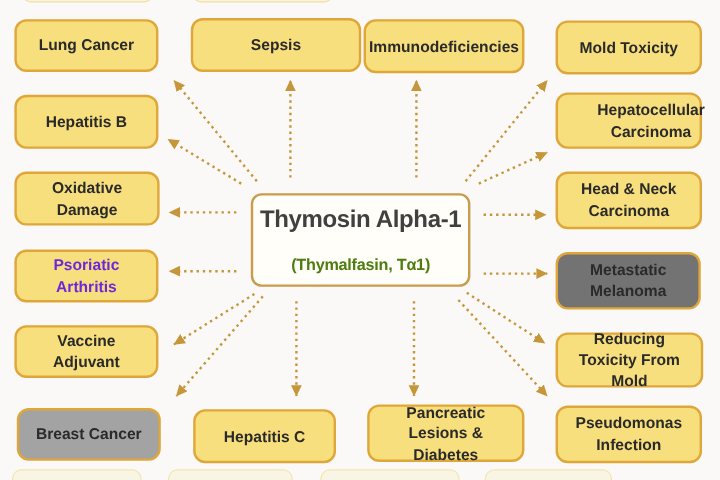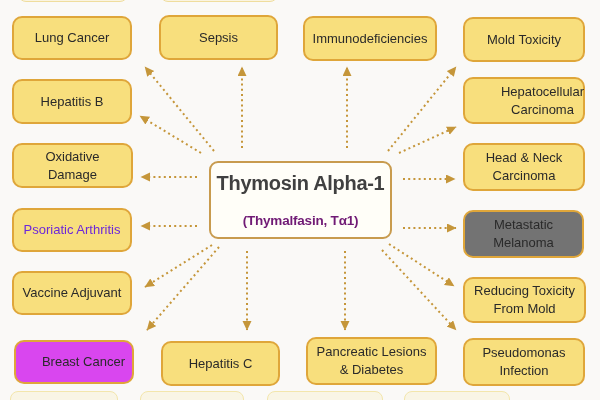--- a/index.html
+++ b/index.html
@@ -19,36 +19,37 @@
     box-sizing:border-box;
     display:flex;align-items:center;justify-content:center;
     text-align:center;
     background:#F8DF7D;
     border:2px solid #DFA63A;
     border-radius:10px;
     color:#2A2A2A;
     font-size:13px;
     line-height:1.35;
     padding:2px 7px;
+    font-weight:bold;
   }
   #center-node{
     position:absolute;
     box-sizing:border-box;
     display:flex;flex-direction:column;align-items:center;justify-content:center;
     background:#FFFEF8;
     border:2.5px solid #C89B4E;
     border-radius:9px;
     text-align:center;
   }
   #center-title{
     font-size:20px;font-weight:bold;color:#404040;letter-spacing:-0.3px;
     line-height:1.25;
   }
   #center-subtitle{
-    font-size:13.5px;font-weight:bold;color:#701a75;letter-spacing:-0.2px;
+    font-size:13.5px;font-weight:bold;color:#4d7c0f;letter-spacing:-0.2px;
     line-height:1.3;margin-top:16px;
   }
   .artifact-top{
     position:absolute;top:-8px;height:10px;
     border:1.5px solid #EFDD9E;background:rgba(248,223,125,0.18);
     border-radius:0 0 8px 8px;box-sizing:border-box;
   }
   .artifact-bottom{
     position:absolute;top:391px;height:12px;
     border:1.5px solid #F3E6AC;background:rgba(248,223,125,0.15);
@@ -83,21 +84,21 @@
         <line x1="247" y1="251" x2="247" y2="330" stroke="#C5963A" stroke-width="2" stroke-dasharray="2 3.2" marker-end="url(#arrowhead)"></line>
         <line x1="345" y1="251" x2="345" y2="330" stroke="#C5963A" stroke-width="2" stroke-dasharray="2 3.2" marker-end="url(#arrowhead)"></line>
         <line x1="382" y1="250" x2="456" y2="330" stroke="#C5963A" stroke-width="2" stroke-dasharray="2 3.2" marker-end="url(#arrowhead)"></line>
       </g>
   </svg>
 
   <div id="nodes-layer">
       <div class="node" style="left: 12px; top: 16px; width: 120px; height: 44px; background: rgb(248, 223, 125); border-color: rgb(223, 166, 58); color: rgb(42, 42, 42);">
         <span>Lung Cancer</span>
       </div>
-      <div class="node" style="left: 159px; top: 15px; width: 119px; height: 45px; background: rgb(248, 223, 125); border-color: rgb(223, 166, 58); color: rgb(42, 42, 42);">
+      <div class="node" style="left: 159px; top: 15px; width: 142px; height: 45px; background: rgb(248, 223, 125); border-color: rgb(223, 166, 58); color: rgb(42, 42, 42);">
         <span>Sepsis</span>
       </div>
       <div class="node" style="left: 303px; top: 16px; width: 134px; height: 45px; background: rgb(248, 223, 125); border-color: rgb(223, 166, 58); color: rgb(42, 42, 42);">
         <span>Immunodeficiencies</span>
       </div>
       <div class="node" style="left: 463px; top: 17px; width: 122px; height: 45px; background: rgb(248, 223, 125); border-color: rgb(223, 166, 58); color: rgb(42, 42, 42);">
         <span>Mold Toxicity</span>
       </div>
       <div class="node" style="left: 12px; top: 79px; width: 120px; height: 45px; background: rgb(248, 223, 125); border-color: rgb(223, 166, 58); color: rgb(42, 42, 42);">
         <span>Hepatitis B</span>
@@ -116,21 +117,21 @@
       </div>
       <div class="node" style="left: 463px; top: 210px; width: 121px; height: 48px; background: #737373; border-color: rgb(223, 166, 58); color: rgb(42, 42, 42);">
         <span>Metastatic Melanoma</span>
       </div>
       <div class="node" style="left: 12px; top: 271px; width: 120px; height: 44px; background: rgb(248, 223, 125); border-color: rgb(223, 166, 58); color: rgb(42, 42, 42);">
         <span>Vaccine Adjuvant</span>
       </div>
       <div class="node" style="left: 463px; top: 277px; width: 123px; height: 46px; background: rgb(248, 223, 125); border-color: rgb(223, 166, 58); color: rgb(42, 42, 42);">
         <span>Reducing Toxicity From Mold</span>
       </div>
-      <div class="node" style="left: 14px; top: 340px; width: 120px; height: 44px; background: #d946ef; border-color: rgb(223, 166, 58); color: rgb(42, 42, 42); justify-content: flex-end;">
+      <div class="node" style="left: 14px; top: 340px; width: 120px; height: 44px; background: #a3a3a3; border-color: rgb(223, 166, 58); color: rgb(42, 42, 42);">
         <span>Breast Cancer</span>
       </div>
       <div class="node" style="left: 161px; top: 341px; width: 119px; height: 45px; background: rgb(248, 223, 125); border-color: rgb(223, 166, 58); color: rgb(42, 42, 42);">
         <span>Hepatitis C</span>
       </div>
       <div class="node" style="left: 306px; top: 337px; width: 131px; height: 48px; background: rgb(248, 223, 125); border-color: rgb(223, 166, 58); color: rgb(42, 42, 42);">
         <span>Pancreatic Lesions &amp; Diabetes</span>
       </div>
       <div class="node" style="left: 463px; top: 338px; width: 122px; height: 48px; background: rgb(248, 223, 125); border-color: rgb(223, 166, 58); color: rgb(42, 42, 42);">
         <span>Pseudomonas Infection</span>

